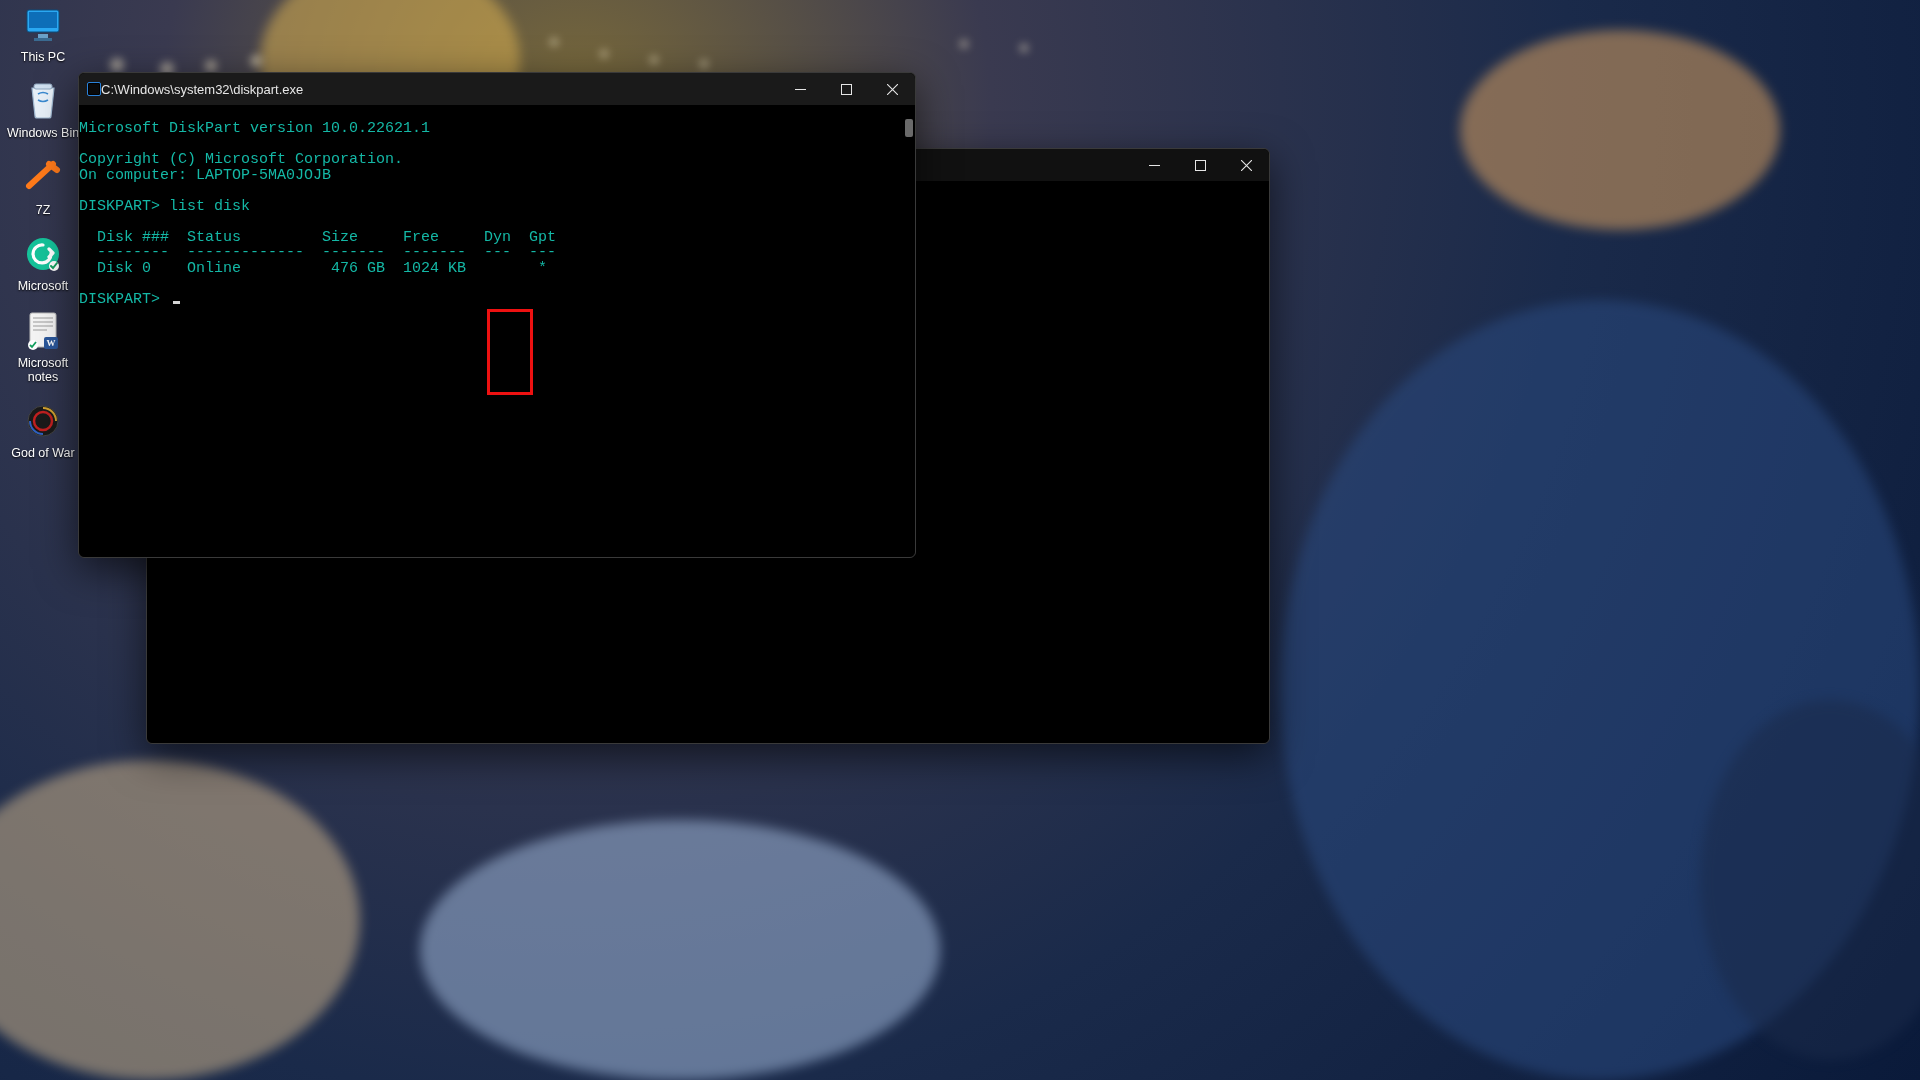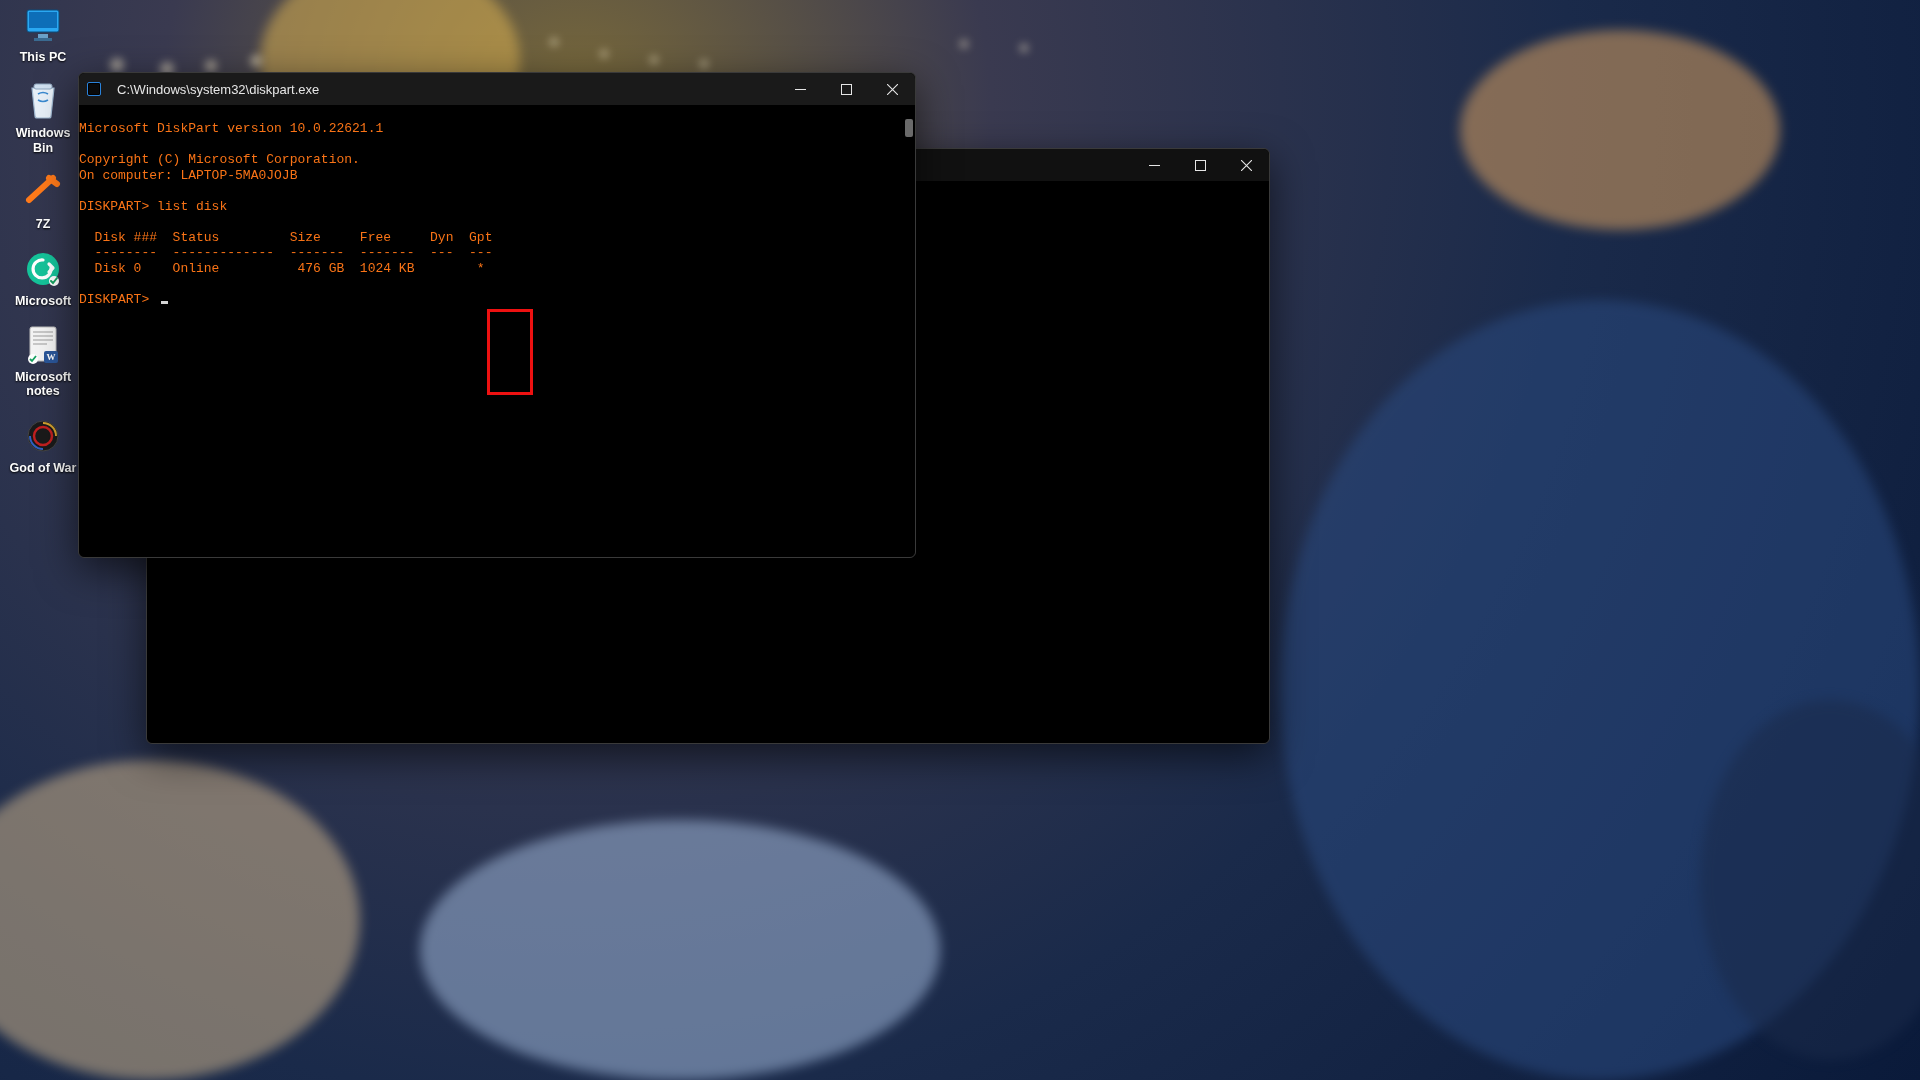--- a/index.html
+++ b/index.html
@@ -11,42 +11,42 @@
   }
   
   .bg-noise { position:absolute; inset:0; overflow:hidden; z-index:0; }
   .blob { position:absolute; border-radius:50%; filter: blur(6px); opacity:.55; }
   .glow { position:absolute; border-radius:50%; background:#fff3d0; filter: blur(4px); opacity:.5; }
 
   
   .desktop-icons { position:absolute; top:6px; left:4px; width:78px; z-index:5; }
   .dicon { width:78px; display:flex; flex-direction:column; align-items:center; margin-bottom:18px; cursor:default; }
   .dicon .gly { width:38px; height:38px; display:flex; align-items:center; justify-content:center; }
-  .dicon .lbl { font-size:12.5px; text-align:center; text-shadow:0 1px 2px #000; margin-top:6px; line-height:1.15;font-weight:bold; }
+  .dicon .lbl { font-size:12.5px; text-align:center; text-shadow:0 1px 2px #000; margin-top:6px; line-height:1.15; }
   .gly-pc svg, .gly-rb svg, .gly-7z svg, .gly-gr svg, .gly-rn svg, .gly-gw svg { display:block; }
 
   
   .win { position:absolute; background:#0a0a0a; border:1px solid #3a3a3a; border-radius:6px; box-shadow:0 12px 40px rgba(0,0,0,.6); z-index:10; }
   .titlebar { height:32px; display:flex; align-items:center; justify-content:space-between; background:#1a1a1a; border-radius:6px 6px 0 0; padding-left:8px; }
-  .title-left { display:flex; align-items:center; gap:16px; }
+  .title-left { display:flex; align-items:center; gap:0; }
   .title-text { font-size:13px; color:#e6e6e6; }
   .wctrls { display:flex; height:32px; }
   .wbtn { width:46px; height:32px; display:flex; align-items:center; justify-content:center; color:#e6e6e6; }
   .app-ico { width:14px; height:14px; border:1px solid #2a82da; background:linear-gradient(#0a0a0a 55%, #0a0a0a 55%); box-shadow: inset 0 0 0 1px #000; border-radius:2px; }
 
   
   .win.back { left:146px; top:148px; width:1124px; height:596px; z-index:8; }
   .win.back .titlebar { background:#111; }
   .win.back .body { background:#000; width:100%; height:calc(100% - 32px); border-radius:0 0 6px 6px; }
 
   
   .win.dp { left:78px; top:72px; width:838px; height:486px; z-index:12; }
   .win.dp .body { position:relative; background:#000; width:100%; height:calc(100% - 32px); border-radius:0 0 6px 6px; overflow:hidden; }
   .term { position:absolute; top:16px; left:0; right:0; bottom:0; padding:0 0 0 0; }
-  pre.console { font-family: Consolas, "Courier New", monospace; font-size:13px; line-height:15.5px; color:#f97316; white-space:pre; }
+  pre.console { font-family: Consolas, "Courier New", monospace; font-size:15px; line-height:15.5px; color:#14b8a6; white-space:pre; }
   .scroll-thumb { position:absolute; right:2px; top:14px; width:8px; height:18px; background:#6a6a6a; border-radius:2px; }
   .cursor { display:inline-block; width:7px; height:3px; background:#d4d4d4; vertical-align:-1px; margin-left:4px; }
 
   
   .hl { position:absolute; border:3px solid #e11; z-index:20; }
   .hl.box { left:408px; top:204px; width:46px; height:86px; }
 </style>
 </head>
 <body>
 

